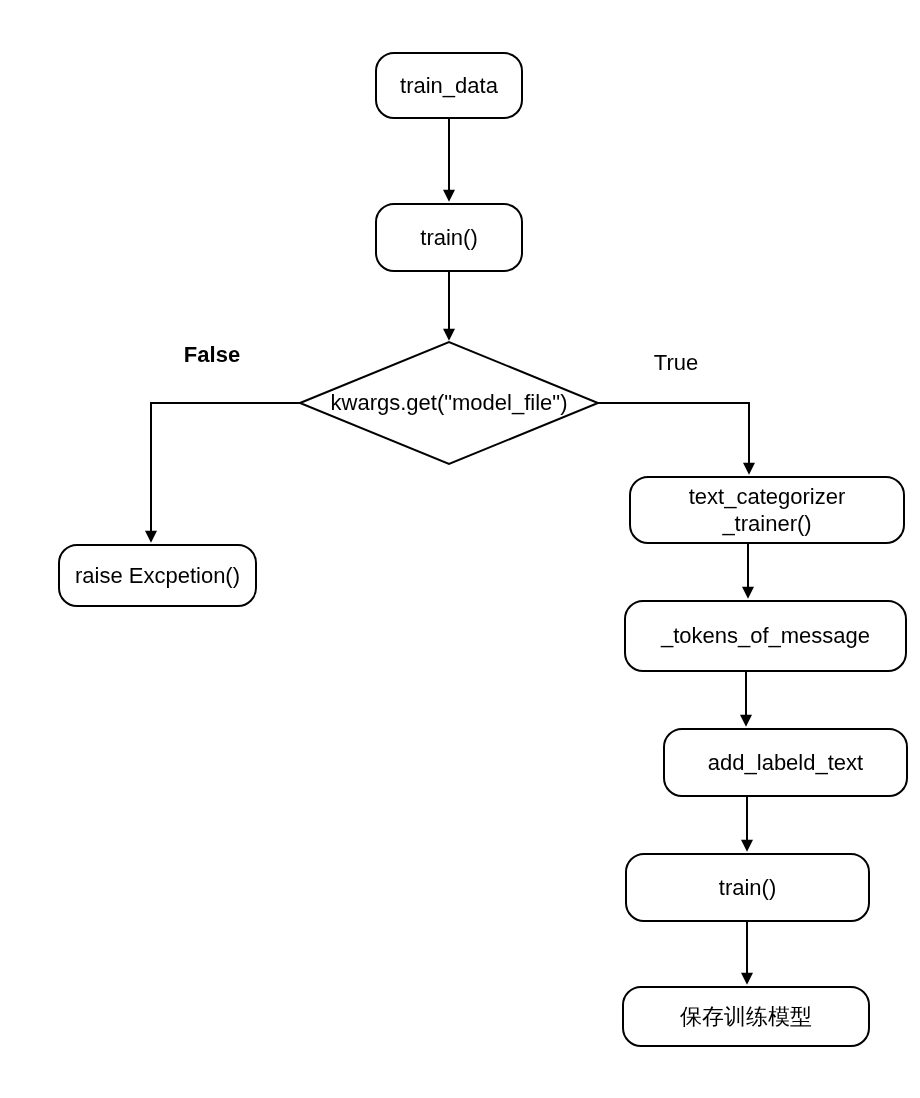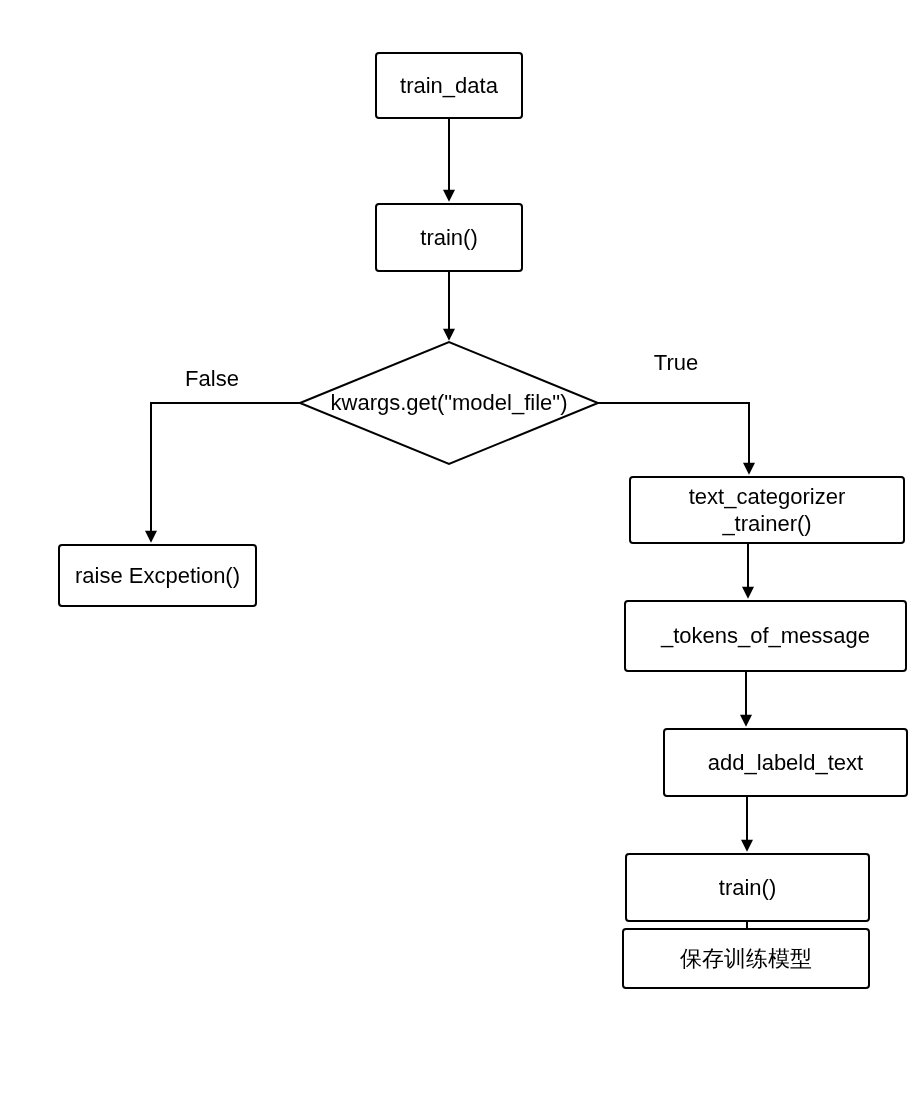--- a/index.html
+++ b/index.html
@@ -28,21 +28,21 @@
   .diamond {
     fill: #ffffff;
     stroke: #000000;
     stroke-width: 2;
   }
   .node {
     position: absolute;
     box-sizing: border-box;
     background: #ffffff;
     border: 2px solid #000000;
-    border-radius: 4px;
+    border-radius: 19px;
     display: flex;
     align-items: center;
     justify-content: center;
     text-align: center;
     font-size: 22px;
     color: #000000;
     line-height: 1.25;
   }
   .floating-label {
     position: absolute;
@@ -52,23 +52,23 @@
     white-space: nowrap;
   }
   
   #n-train-data { left: 375px; top: 52px;  width: 148px; height: 67px; }
   #n-train      { left: 375px; top: 203px; width: 148px; height: 69px; }
   #n-raise      { left: 58px;  top: 544px; width: 199px; height: 63px; }
   #n-textcat    { left: 629px; top: 476px; width: 276px; height: 68px; }
   #n-tokens     { left: 624px; top: 600px; width: 283px; height: 72px; }
   #n-addlabeld  { left: 625px; top: 728px; width: 245px; height: 69px; margin-left: 38px; }
   #n-train2     { left: 625px; top: 853px; width: 245px; height: 69px; }
-  #n-save       { left: 622px; top: 928px; width: 248px; height: 61px; }
+  #n-save       { left: 622px; top: 986px; width: 248px; height: 61px; }
   #lbl-decision { left: 309px; top: 390px; width: 280px; }
-  #lbl-false    { left: 181px; top: 366px; width: 62px; }
+  #lbl-false    { left: 181px; top: 342px; width: 62px; font-weight: bold; }
   #lbl-true     { left: 648px; top: 350px; width: 56px; }
 </style>
 </head>
 <body>
 
 <div class="canvas">
 
   <svg class="wires" width="920" height="1098" viewBox="0 0 920 1098" xmlns="http://www.w3.org/2000/svg">
     <defs>
       <marker id="arrow" viewBox="0 0 10 10" refX="8.6" refY="5" markerWidth="7" markerHeight="6" orient="auto-start-reverse">

